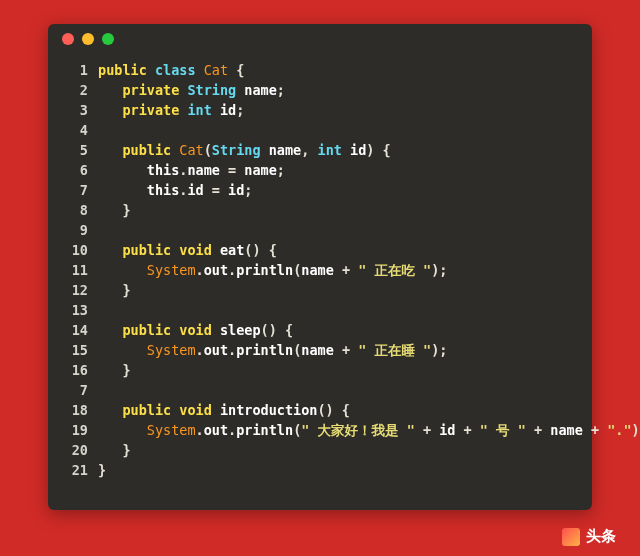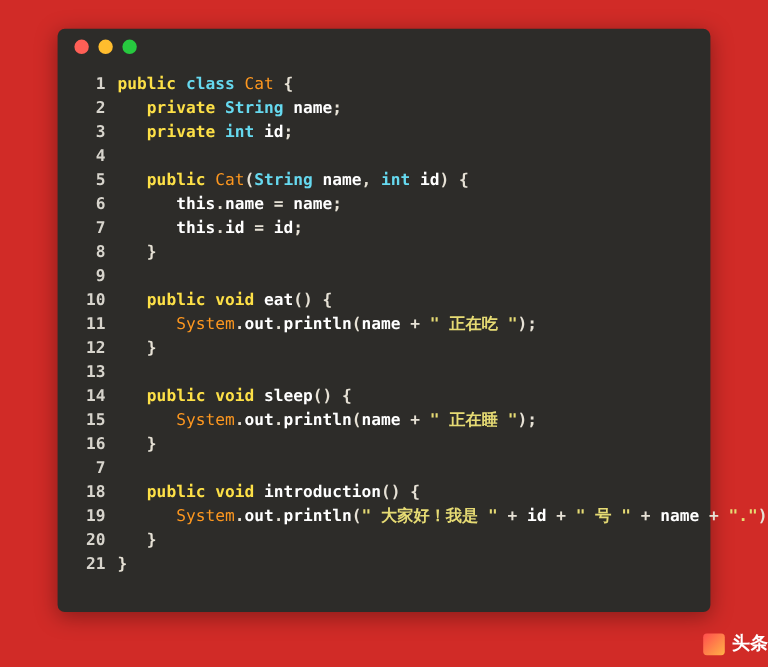--- a/index.html
+++ b/index.html
@@ -48,21 +48,21 @@
   }
   .code { flex: 1; }
   .tok-kw     { color: #fde047; font-weight: 700; }  
   .tok-type   { color: #66d9ef; font-weight: 700; }  
   .tok-name   { color: #fd971f; font-weight: 400; }  
   .tok-id     { color: #ffffff; font-weight: 700; }  
   .tok-punc   { color: #e6e1d5; font-weight: 700; }
   .tok-str    { color: #e6db74; font-weight: 700; }
   .footer {
     position: absolute;
-    right: 0;
+    right: 24px;
     bottom: 10px;
     display: flex;
     align-items: center;
     gap: 6px;
     color: #fff;
     font-family: "PingFang SC","Microsoft YaHei",sans-serif;
     font-size: 15px;
     font-weight: 600;
   }
   .foot-icon {

